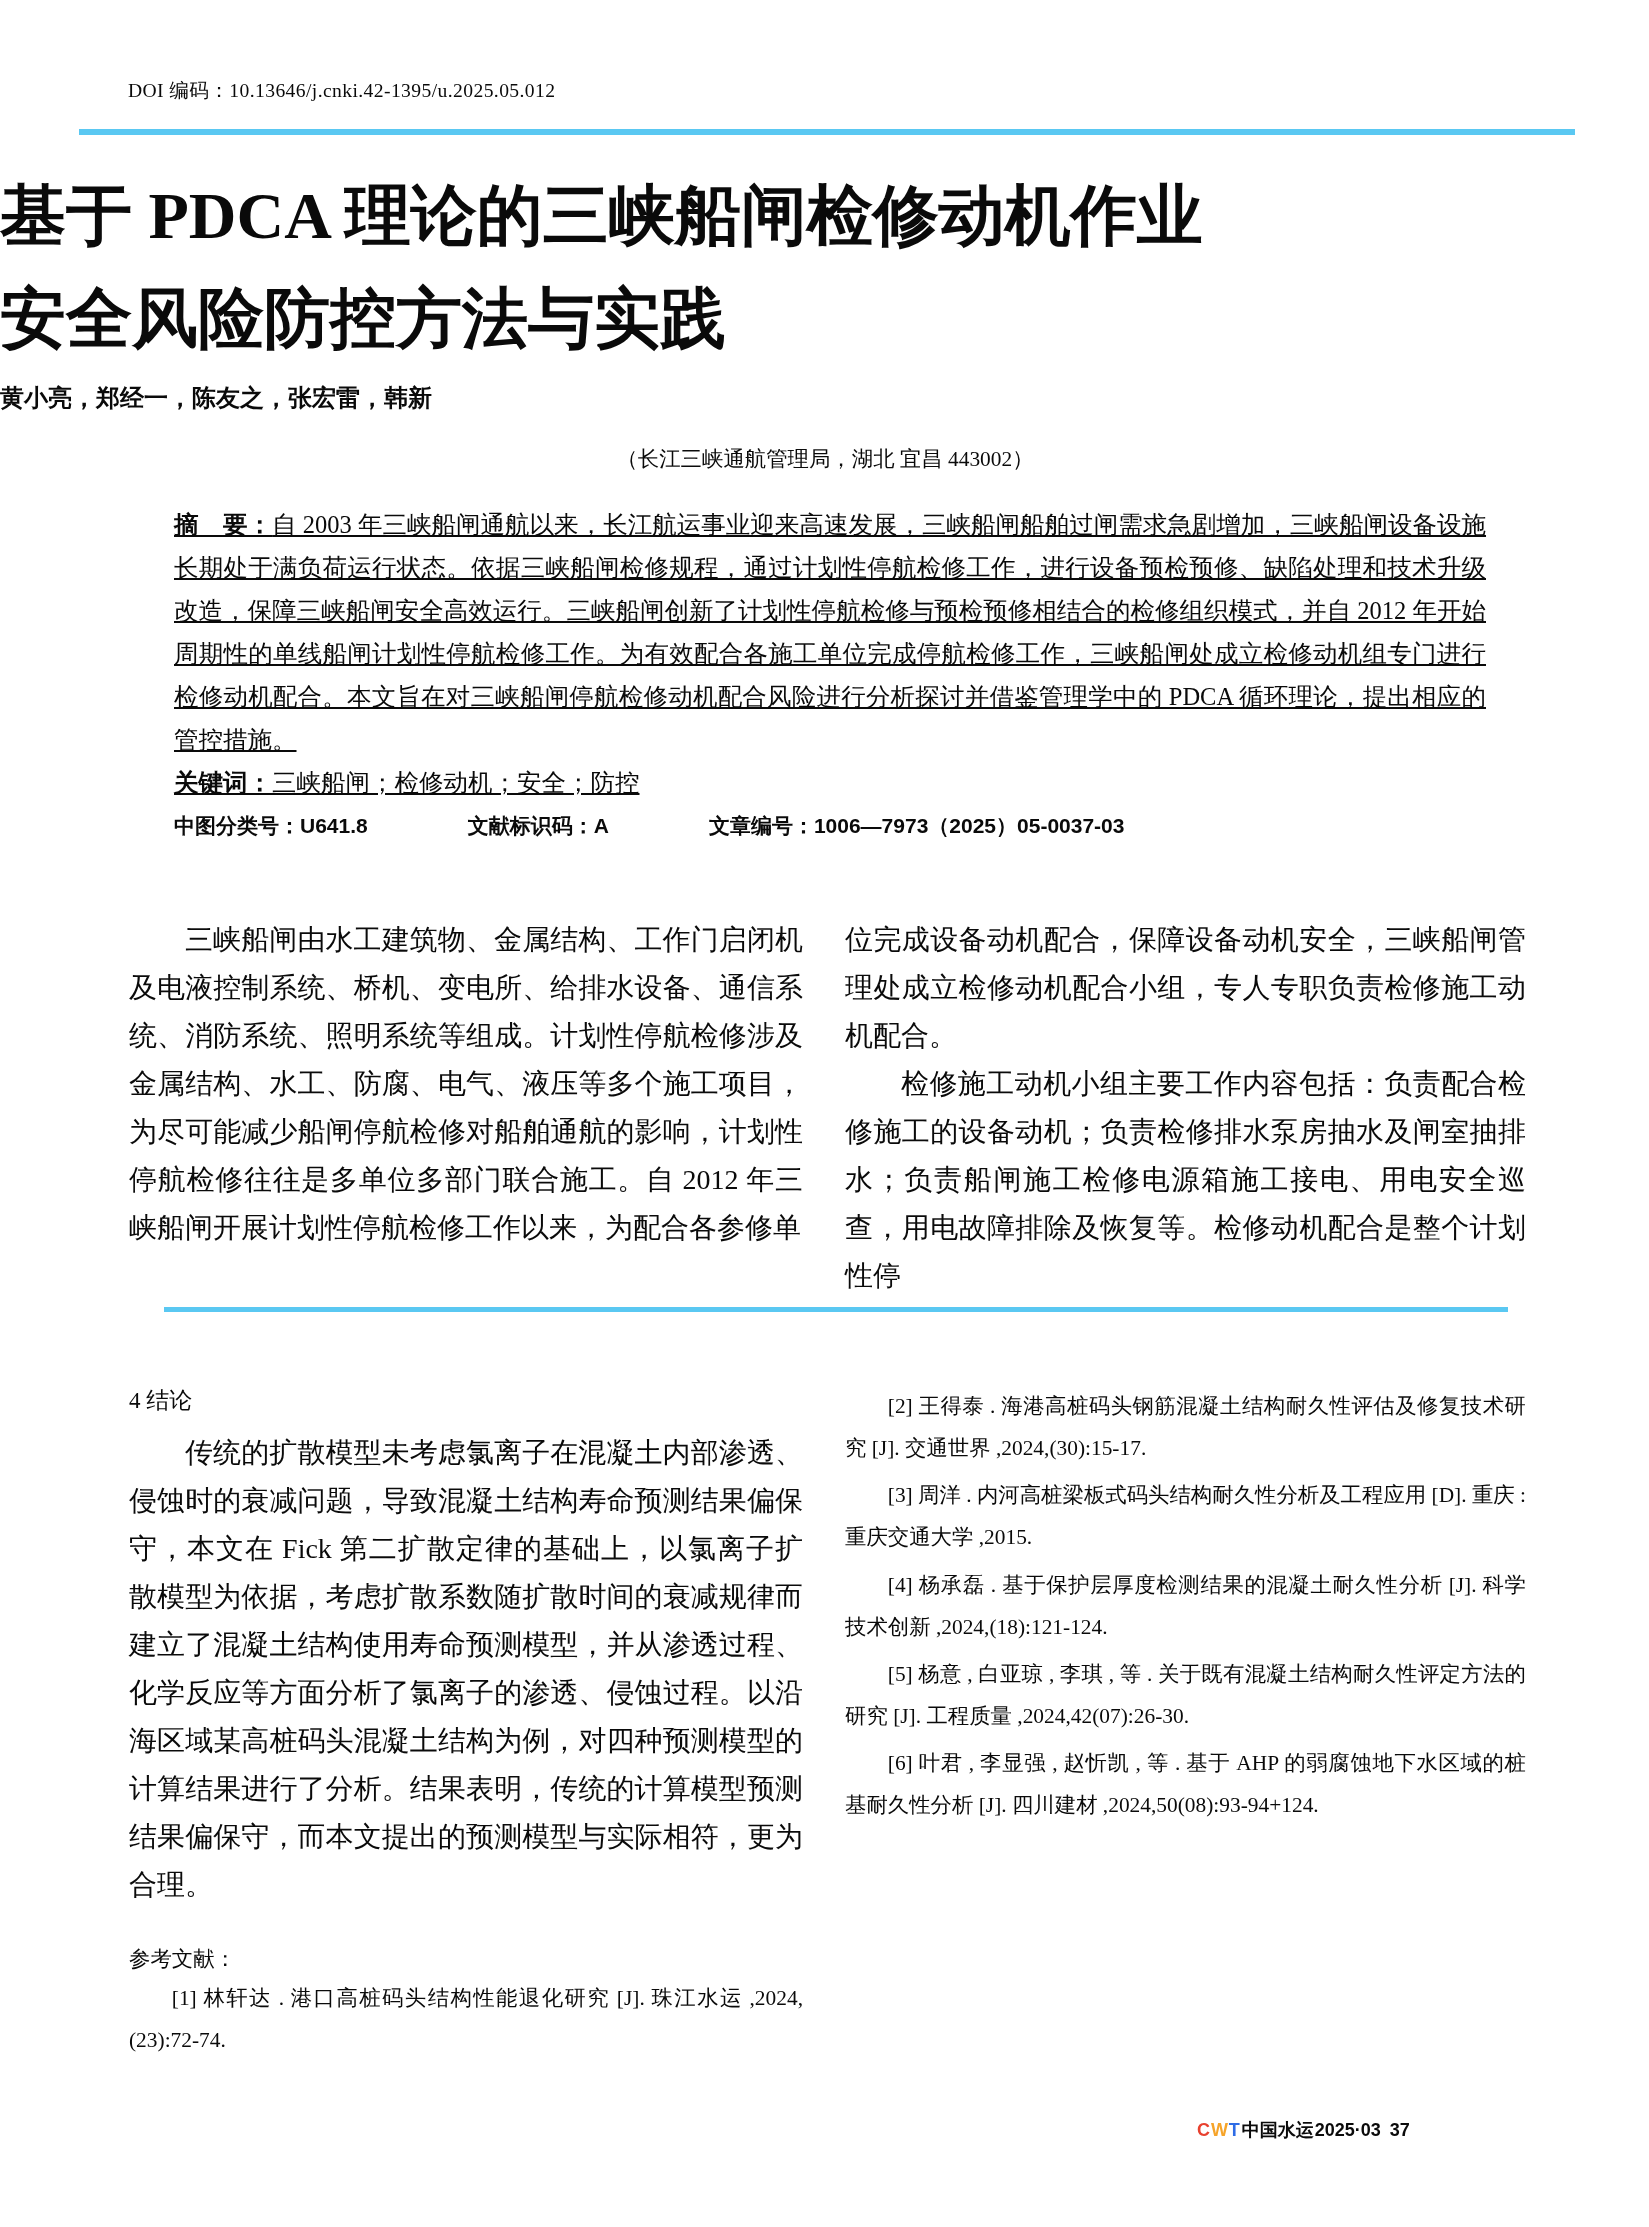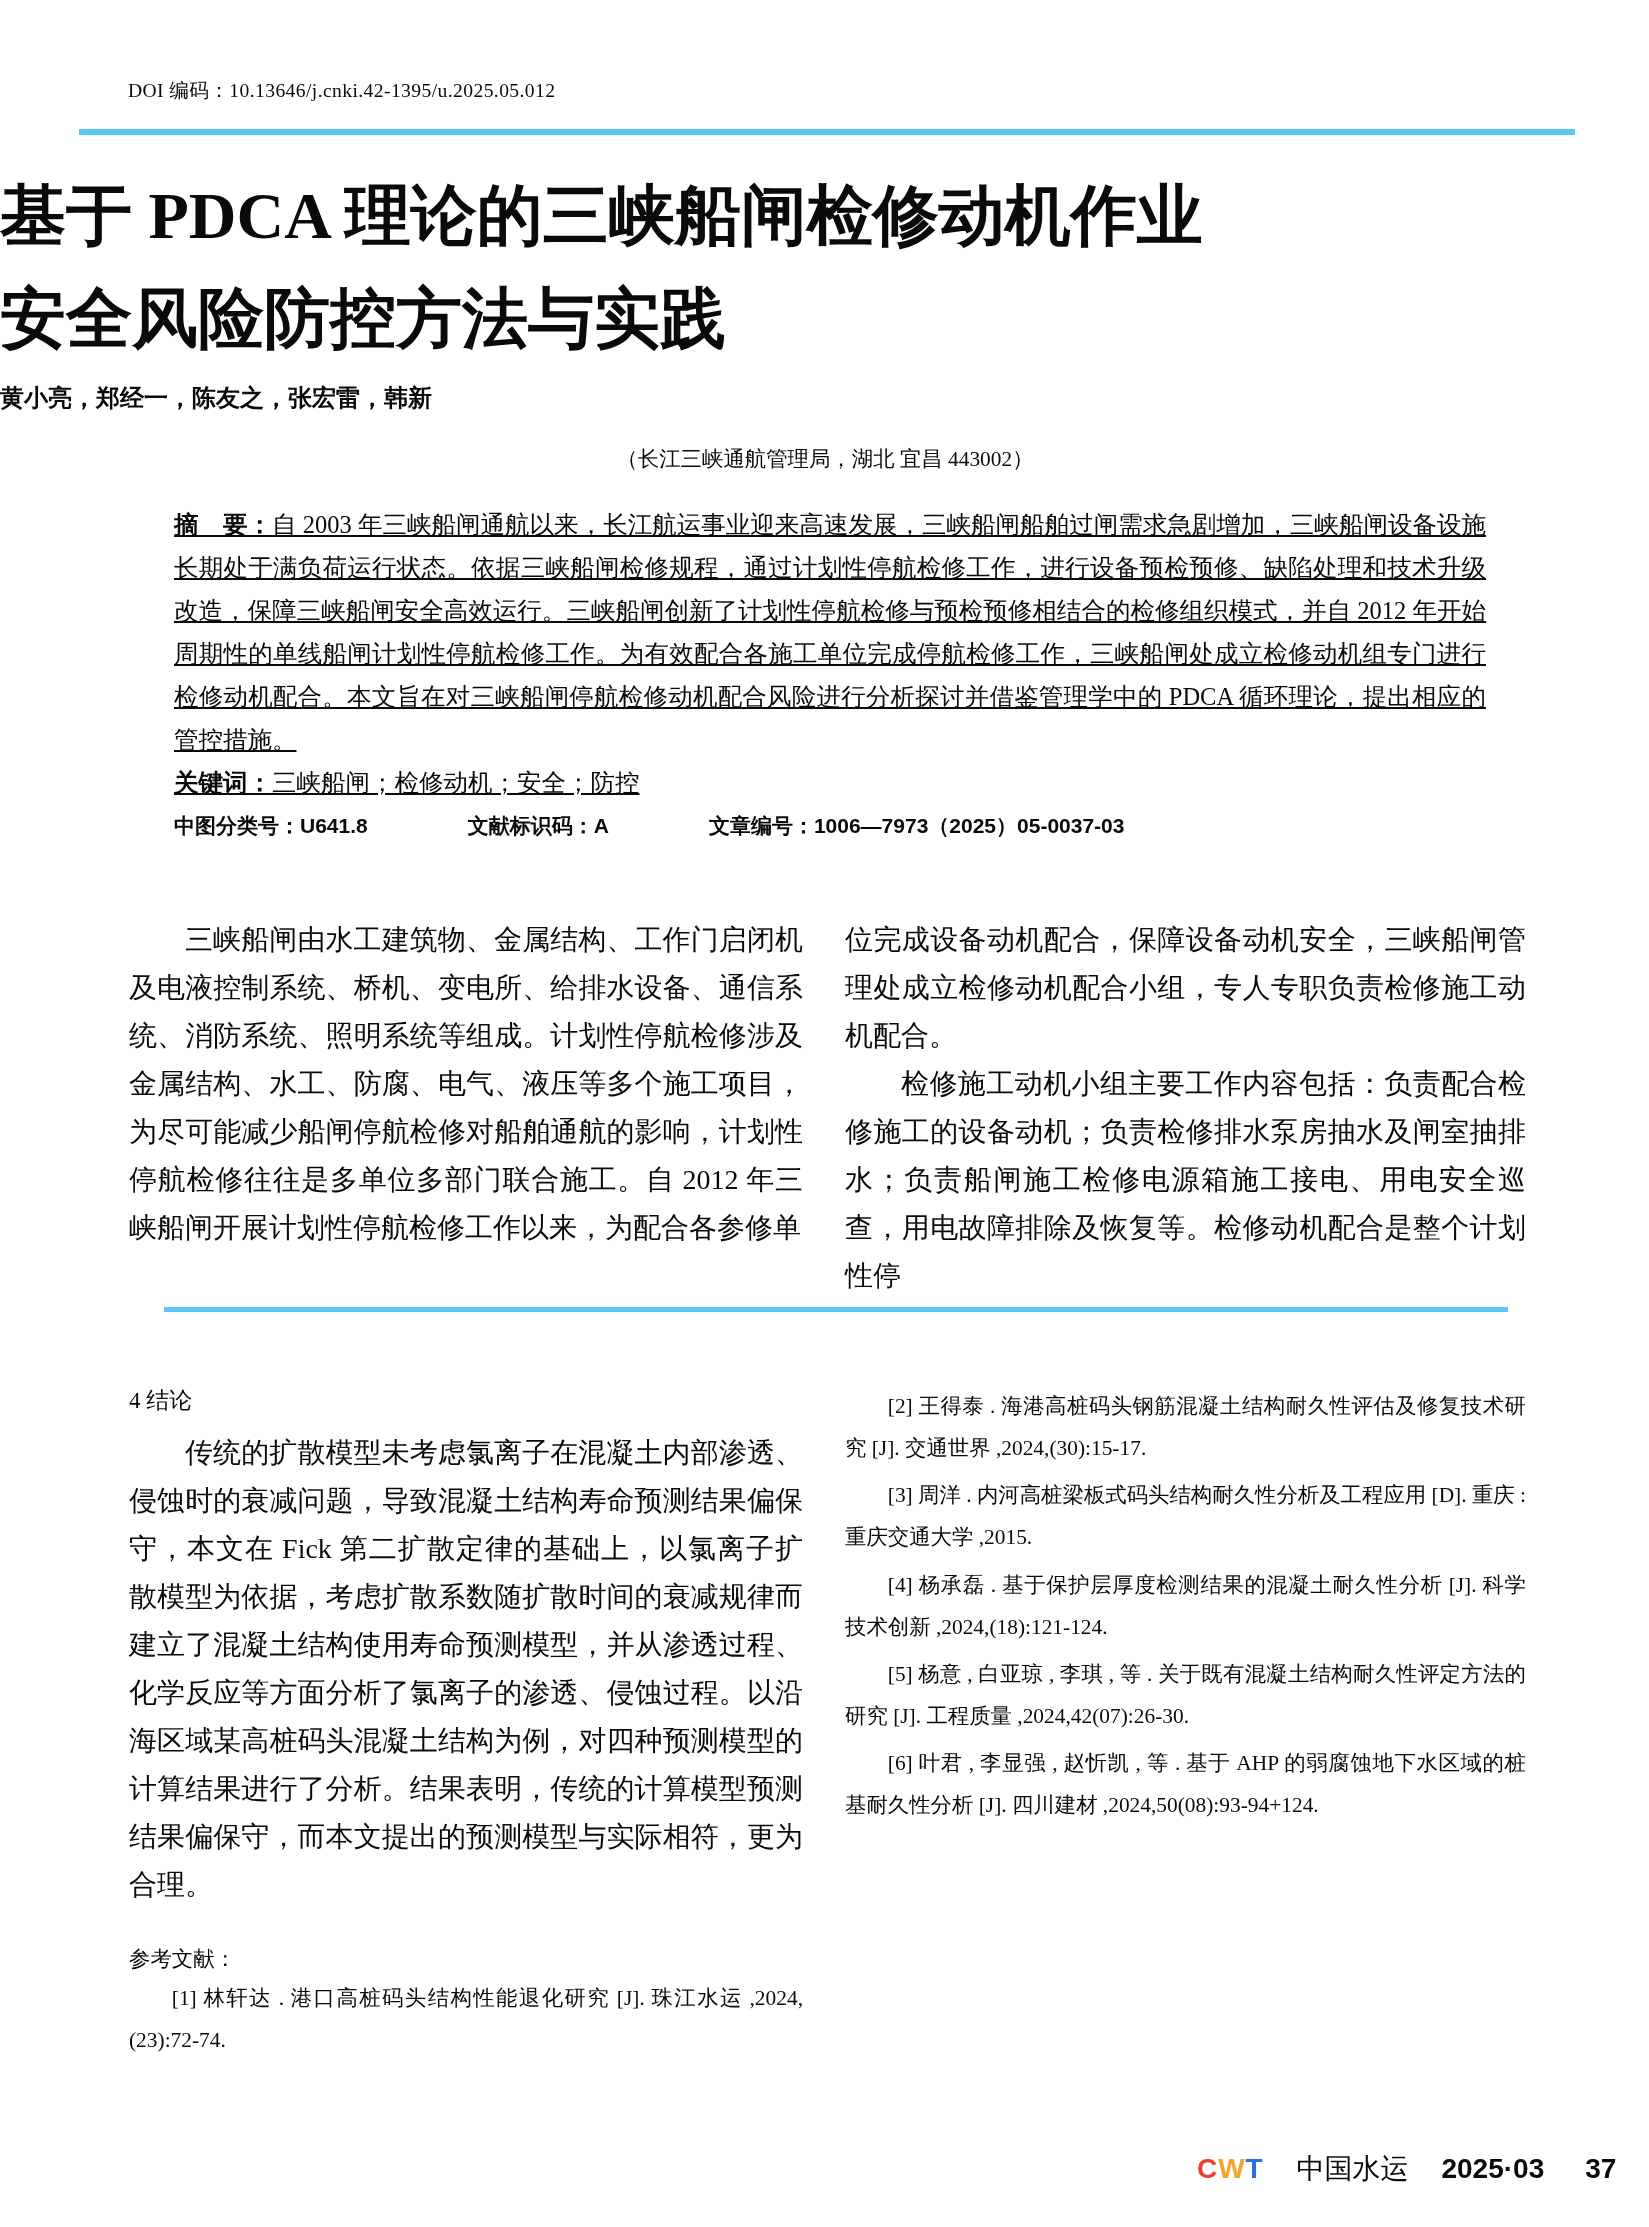--- a/index.html
+++ b/index.html
@@ -120,31 +120,31 @@
     text-align: justify;
     text-indent: 2em;
   }
 
   .footer {
     position: absolute;
     top: 2118px;
     left: 1197px;
     display: flex;
     align-items: baseline;
-    gap: 33px;
-    font-family: "Liberation Sans", sans-serif;
-    font-size: 28px;
+    gap: 1px;
+    font-family: "Liberation Sans", sans-serif;
+    font-size: 18px;
     font-weight: 700;
     white-space: nowrap;
   }
   .logo { letter-spacing: 0.9px; }
   .logo-c { color: #e8412f; }
   .logo-w { color: #f6a429; }
   .logo-t { color: #2e6ce6; }
-  .journal-name { font-weight: 400; margin-top: 32px; }
+  .journal-name { font-weight: 700; }
   .page-number { margin-left: 8px; }
 </style>
 </head>
 <body>
 
 <div class="page">
 
   <div class="doi">DOI 编码：10.13646/j.cnki.42-1395/u.2025.05.012</div>
 
   <div class="rule rule-top"></div>

